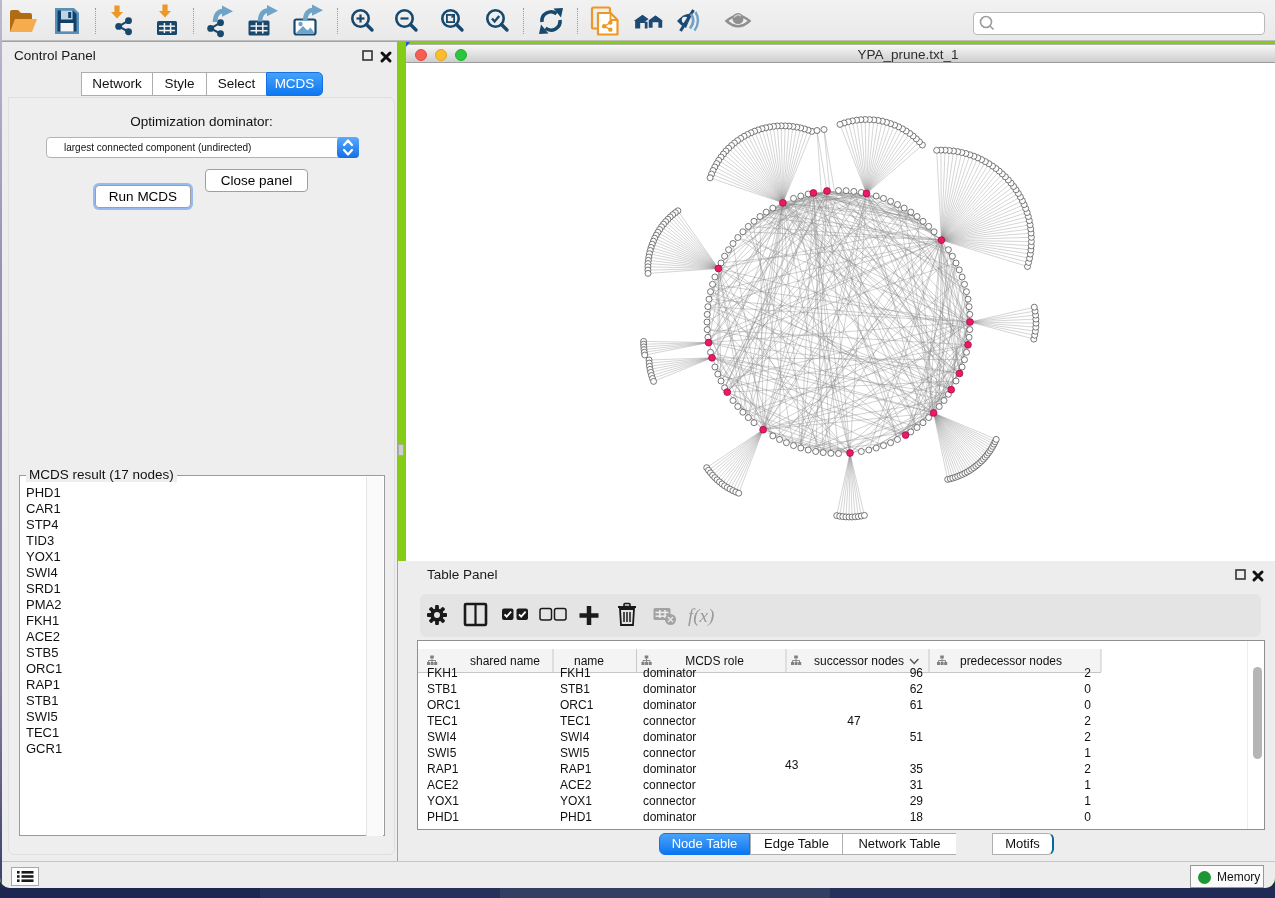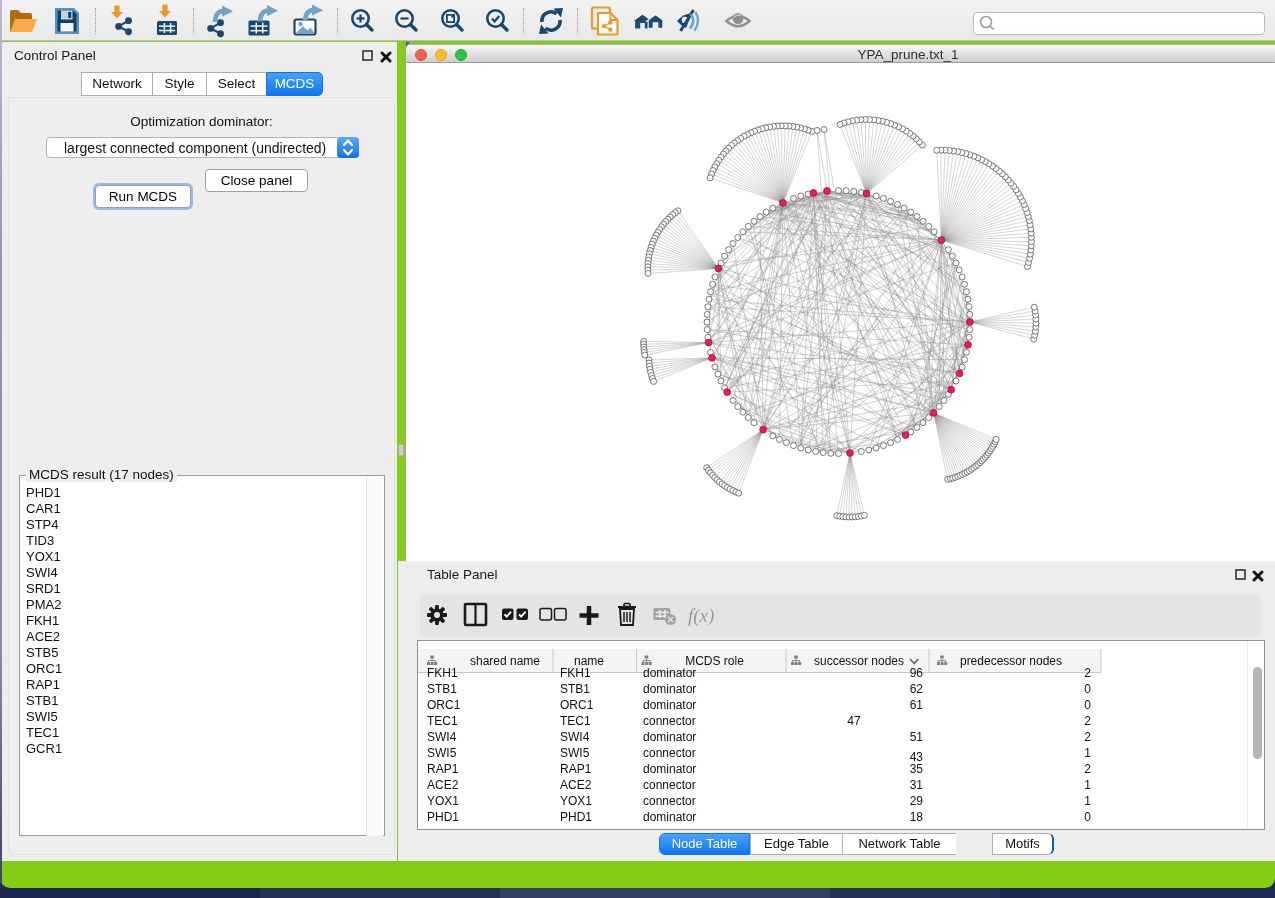--- a/index.html
+++ b/index.html
@@ -21,21 +21,21 @@
 #cp { position:absolute; left:2px; top:42px; width:395px; height:819px; background:#ededed; }
 #cp-title { position:absolute; left:12px; top:6px; font-size:13.5px; color:#1a1a1a; }
 .tab { position:absolute; top:30px; height:24px; border:1px solid #adadad; background:#fff;
   font-size:13.5px; color:#111; text-align:center; line-height:22px; border-right:none;}
 #tab-mcds { background:linear-gradient(#47a1fa,#0d78f1); color:#fff; border:1px solid #1472e2;
   border-radius:0 5px 5px 0; }
 #cp-content { position:absolute; left:6px; top:55px; width:387px; height:758px;
   background:#eeeeee; border:1px solid #e0e0e0; border-radius:0 6px 6px 6px; }
 #optlabel { position:absolute; left:0; top:16px; width:100%; text-align:center; font-size:13.5px; color:#111;}
 #dropdown { position:absolute; left:37px; top:39px; width:313px; height:21px; background:#fff;
-  border:1px solid #b3b3b3; border-radius:4px; font-size:14px; line-height:20px; color:#111;
+  border:1px solid #b3b3b3; border-radius:4px; font-size:10px; line-height:20px; color:#111;
   padding-left:17px; }
 #ddcap { position:absolute; right:-1px; top:-1px; width:22px; height:21px;
   background:linear-gradient(#5aabfb,#116fe8); border-radius:4px; }
 #btn-run { position:absolute; left:86px; top:71px; width:96px; height:23px; background:#fff;
   border:1px solid #9f9f9f; border-radius:4px; font-size:13.5px; text-align:center; line-height:21px;
   box-shadow:0 0 0 2px rgba(120,170,240,0.75);margin-top:16px; }
 #btn-close { position:absolute; left:196px; top:71px; width:103px; height:23px; background:#fff;
   border:1px solid #9f9f9f; border-radius:4px; font-size:13.5px; text-align:center; line-height:21px; }
 #groupbox { position:absolute; left:10px; top:377px; width:366px; height:361px;
   border:1px solid #9b9b9b; background:#fff; }
@@ -663,21 +663,21 @@
           <div class="trow" style="left:367px;top:72px;width:138px;text-align:center">47</div>
           <div class="trow" style="left:511px;top:72px;width:162px;text-align:right">2</div>
           <div class="trow" style="left:9px;top:88px">SWI4</div>
           <div class="trow" style="left:142px;top:88px">SWI4</div>
           <div class="trow" style="left:225px;top:88px">dominator</div>
           <div class="trow" style="left:367px;top:88px;width:138px;text-align:right">51</div>
           <div class="trow" style="left:511px;top:88px;width:162px;text-align:right">2</div>
           <div class="trow" style="left:9px;top:104px">SWI5</div>
           <div class="trow" style="left:142px;top:104px">SWI5</div>
           <div class="trow" style="left:225px;top:104px">connector</div>
-          <div class="trow" style="left:367px;top:108px;width:138px;text-align:right">43</div>
+          <div class="trow" style="left:367px;top:116px;width:138px;text-align:left">43</div>
           <div class="trow" style="left:511px;top:104px;width:162px;text-align:right">1</div>
           <div class="trow" style="left:9px;top:120px">RAP1</div>
           <div class="trow" style="left:142px;top:120px">RAP1</div>
           <div class="trow" style="left:225px;top:120px">dominator</div>
           <div class="trow" style="left:367px;top:120px;width:138px;text-align:right">35</div>
           <div class="trow" style="left:511px;top:120px;width:162px;text-align:right">2</div>
           <div class="trow" style="left:9px;top:136px">ACE2</div>
           <div class="trow" style="left:142px;top:136px">ACE2</div>
           <div class="trow" style="left:225px;top:136px">connector</div>
           <div class="trow" style="left:367px;top:136px;width:138px;text-align:right">31</div>
@@ -694,14 +694,32 @@
           <div class="trow" style="left:511px;top:168px;width:162px;text-align:right">0</div>
         </div>
       <div id="tscrolltrack"></div>
         <div id="tscroll"></div>
     </div>
     <div class="btab" id="btab-node" style="left:261px;width:91px;">Node Table</div>
     <div class="btab" style="left:352px;width:92px;">Edge Table</div>
     <div class="btab" style="left:444px;width:114px;">Network Table</div>
     <div class="btab" id="btab-motifs" style="left:558px;width:62px;">Motifs</div>
   </div>
+  <div id="statusbar">
+    <div id="listbtn">
+        <svg width="26" height="17" style="position:absolute;left:0;top:0">
+          <g fill="#1a1a1a">
+            <rect x="5" y="3" width="2.6" height="2.6"></rect>
+            <rect x="9.5" y="3" width="12" height="2.6"></rect>
+            <rect x="5" y="7.2" width="2.6" height="2.6"></rect>
+            <rect x="9.5" y="7.2" width="12" height="2.6"></rect>
+            <rect x="5" y="11.4" width="2.6" height="2.6"></rect>
+            <rect x="9.5" y="11.4" width="12" height="2.6"></rect>
+          </g>
+        </svg>
+      </div>
+    <div id="membtn">
+        <span class="dot"></span>
+        <span class="lab">Memory</span>
+      </div>
+  </div>
   <div id="leftstrip"></div>
 </div>
 
 </body></html>

